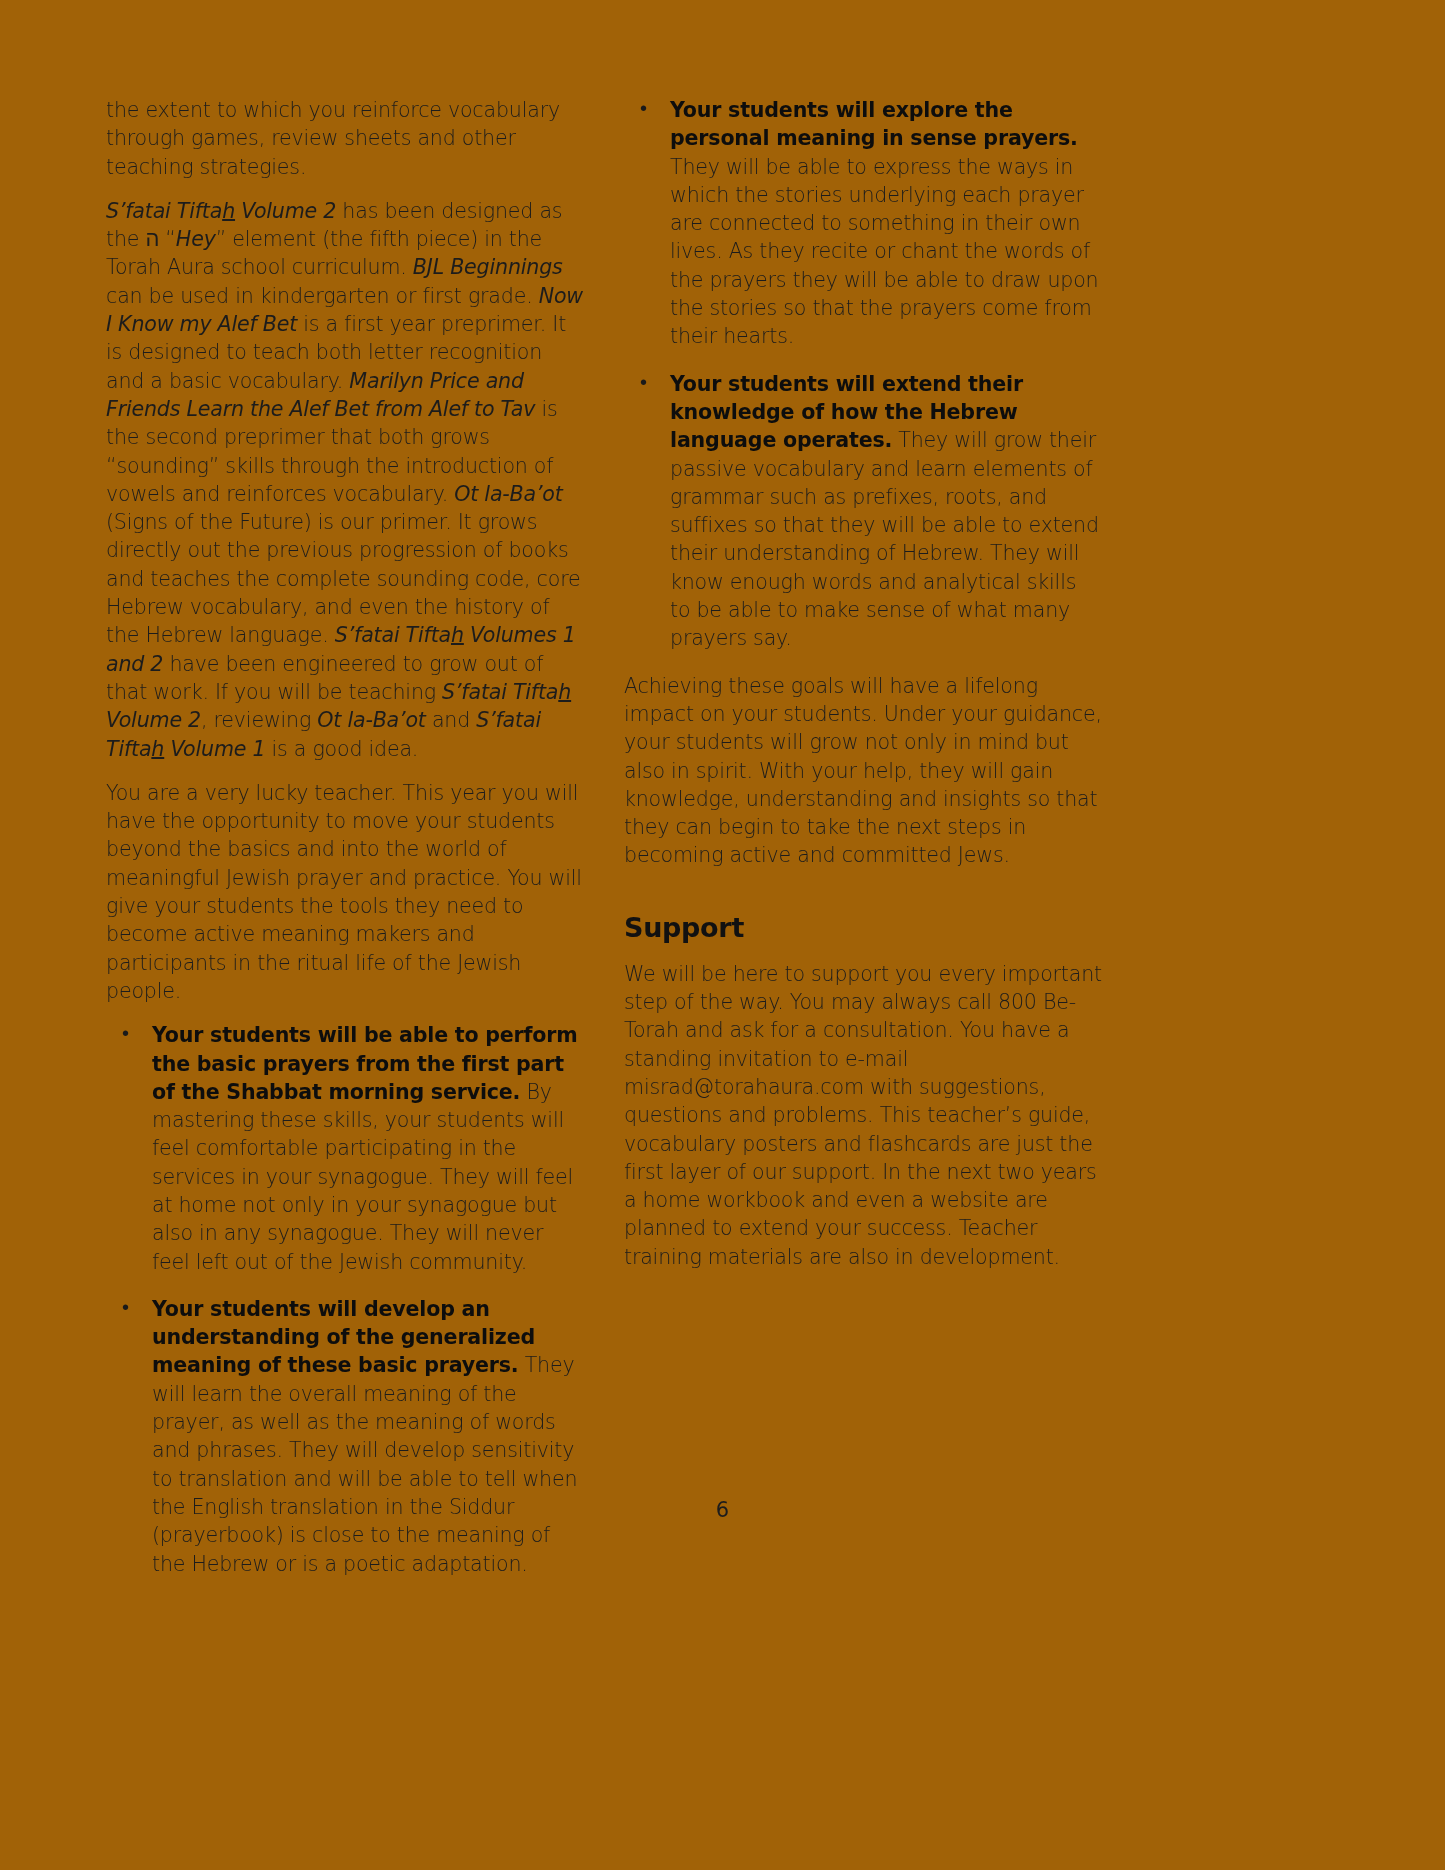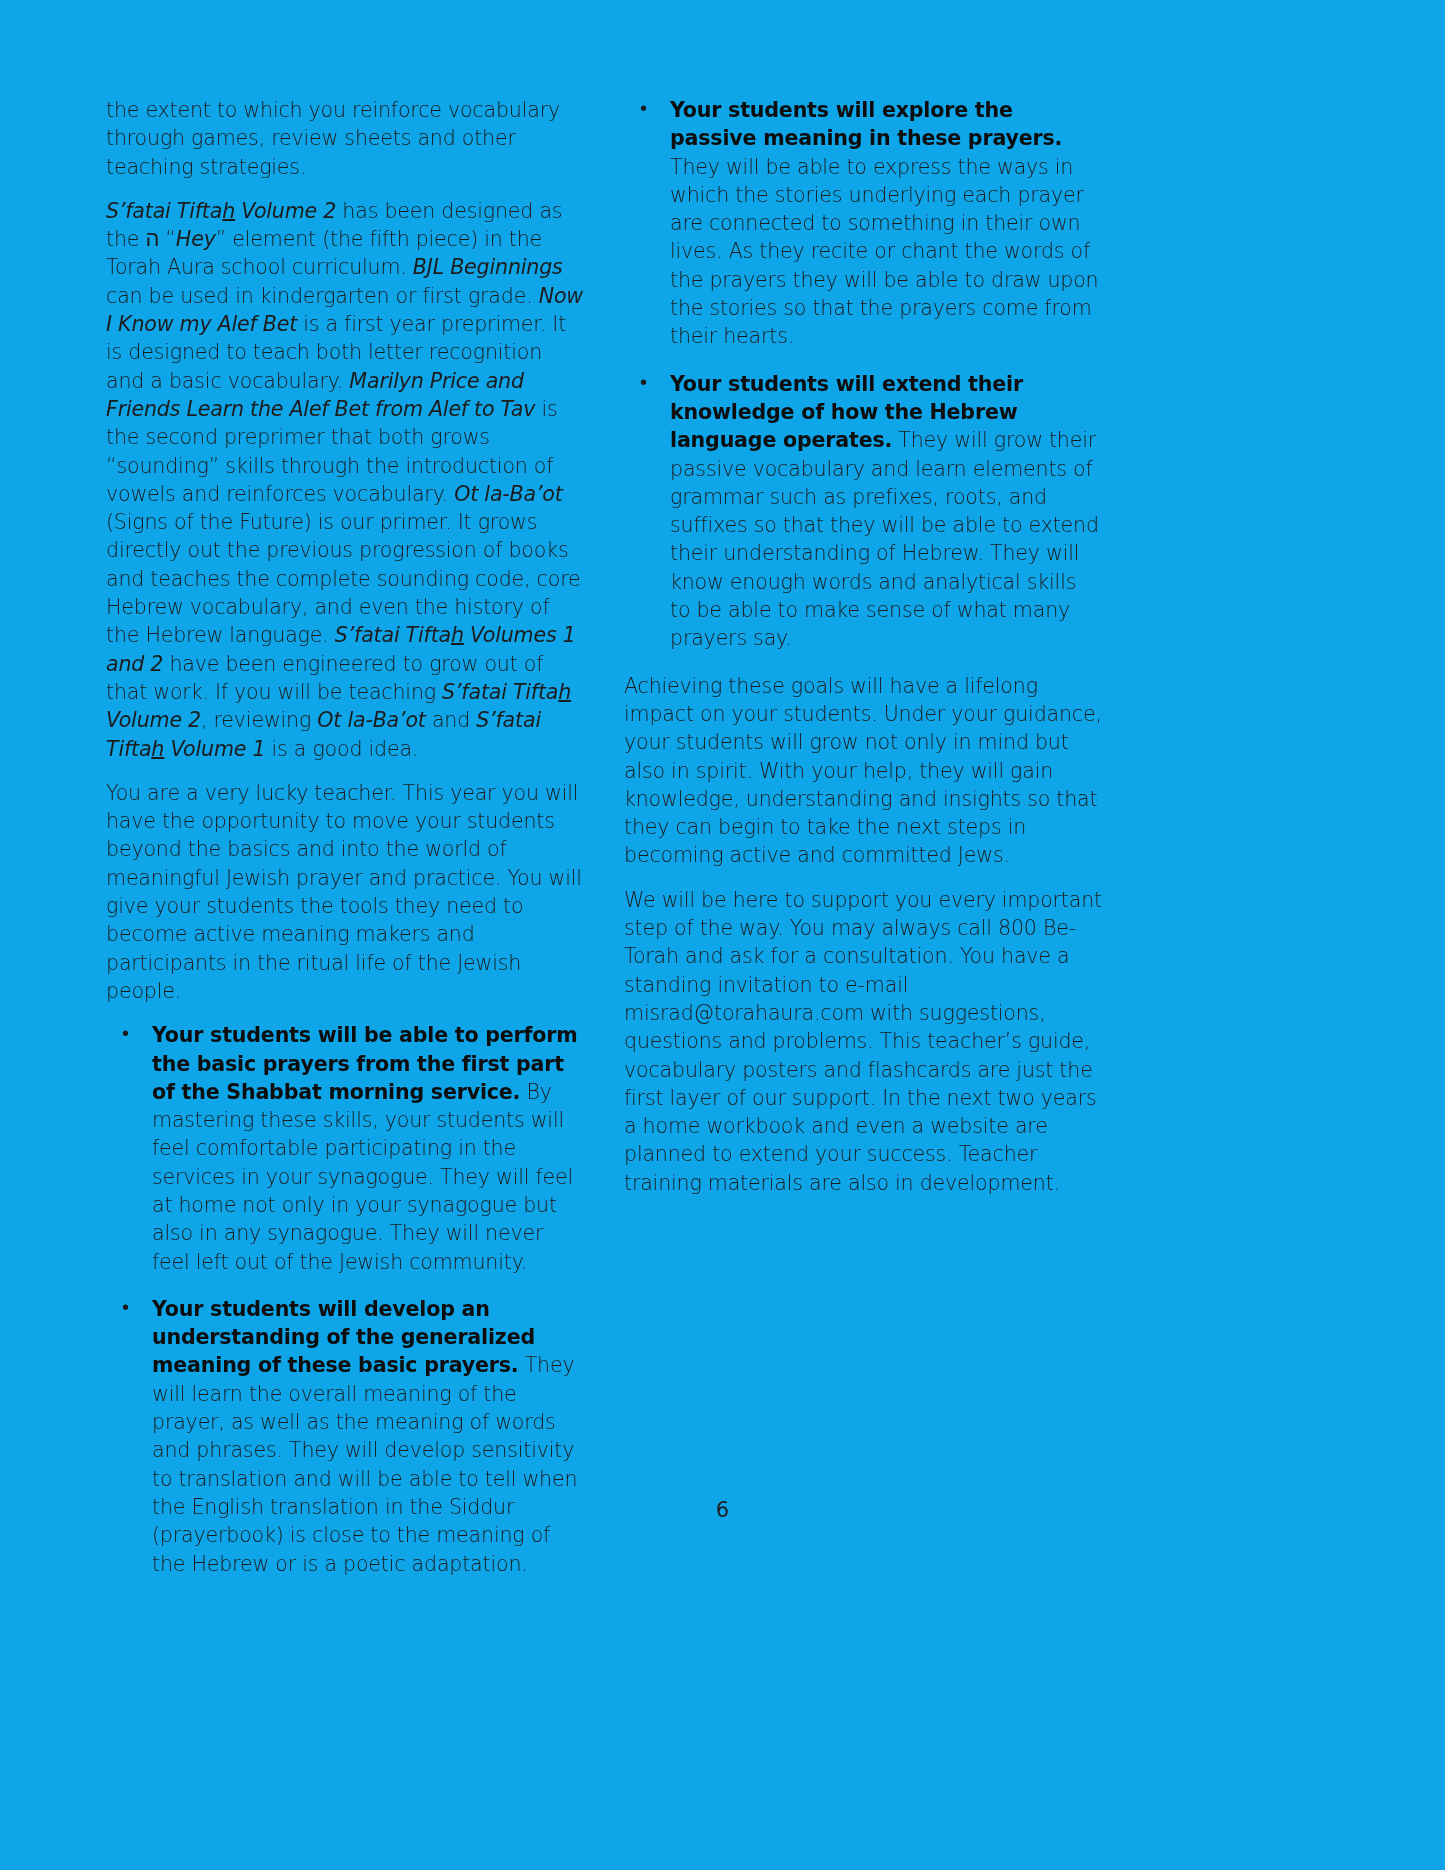--- a/index.html
+++ b/index.html
@@ -13,21 +13,21 @@
     font-family: "Liberation Serif", "DejaVu Serif", serif;
     color: #1a1a1a;
     position: relative;
     overflow: hidden;
   }
   .page {
     position: absolute;
     top: 0; left: 0;
     width: 1445px;
     height: 1870px;
-    background: #0ea5e9;
+    background: #a16207;
   }
   .columns {
     position: absolute;
     top: 96px;
     left: 106px;
     width: 1010px;
     height: 1640px;
   }
   .col {
     position: absolute;
@@ -126,26 +126,27 @@
       <ul class="goals">
         <li class="body"><b>Your students will be able to perform the basic prayers from the first part of the Shabbat morning service.</b><span> By mastering these skills, your students will feel comfortable participating in the services in your synagogue. They will feel at home not only in your synagogue but also in any synagogue. They will never feel left out of the Jewish community.</span></li>
         <li class="body"><b>Your students will develop an understanding of the generalized meaning of these basic prayers.</b><span> They will learn the overall meaning of the prayer, as well as the meaning of words and phrases. They will develop sensitivity to translation and will be able to tell when the English translation in the Siddur (prayerbook) is close to the meaning of the Hebrew or is a poetic adaptation.</span></li>
       </ul>
 
     </div>
 
     <div class="col col-right">
 
       <ul class="goals">
-        <li class="body"><b>Your students will explore the passive meaning in these prayers.</b><span> They will be able to express the ways in which the stories underlying each prayer are connected to something in their own lives. As they recite or chant the words of the prayers they will be able to draw upon the stories so that the prayers come from their hearts.</span></li>
+        <li class="body"><b>Your students will explore the personal meaning in sense prayers.</b><span> They will be able to express the ways in which the stories underlying each prayer are connected to something in their own lives. As they recite or chant the words of the prayers they will be able to draw upon the stories so that the prayers come from their hearts.</span></li>
         <li class="body"><b>Your students will extend their knowledge of how the Hebrew language operates.</b><span> They will grow their passive vocabulary and learn elements of grammar such as prefixes, roots, and suffixes so that they will be able to extend their understanding of Hebrew. They will know enough words and analytical skills to be able to make sense of what many prayers say.</span></li>
       </ul>
 
       <p class="body">Achieving these goals will have a lifelong impact on your students. Under your guidance, your students will grow not only in mind but also in spirit. With your help, they will gain knowledge, understanding and insights so that they can begin to take the next steps in becoming active and committed Jews.</p>
 
+      <h2 class="heading">Support</h2>
 
       <p class="body">We will be here to support you every important step of the way. You may always call 800 Be-Torah and ask for a consultation. You have a standing invitation to e-mail misrad@torahaura.com with suggestions, questions and problems. This teacher’s guide, vocabulary posters and flashcards are just the first layer of our support. In the next two years a home workbook and even a website are planned to extend your success. Teacher training materials are also in development.</p>
 
     </div>
 
   </div>
 
   <div class="folio">6</div>
 </div>
 

